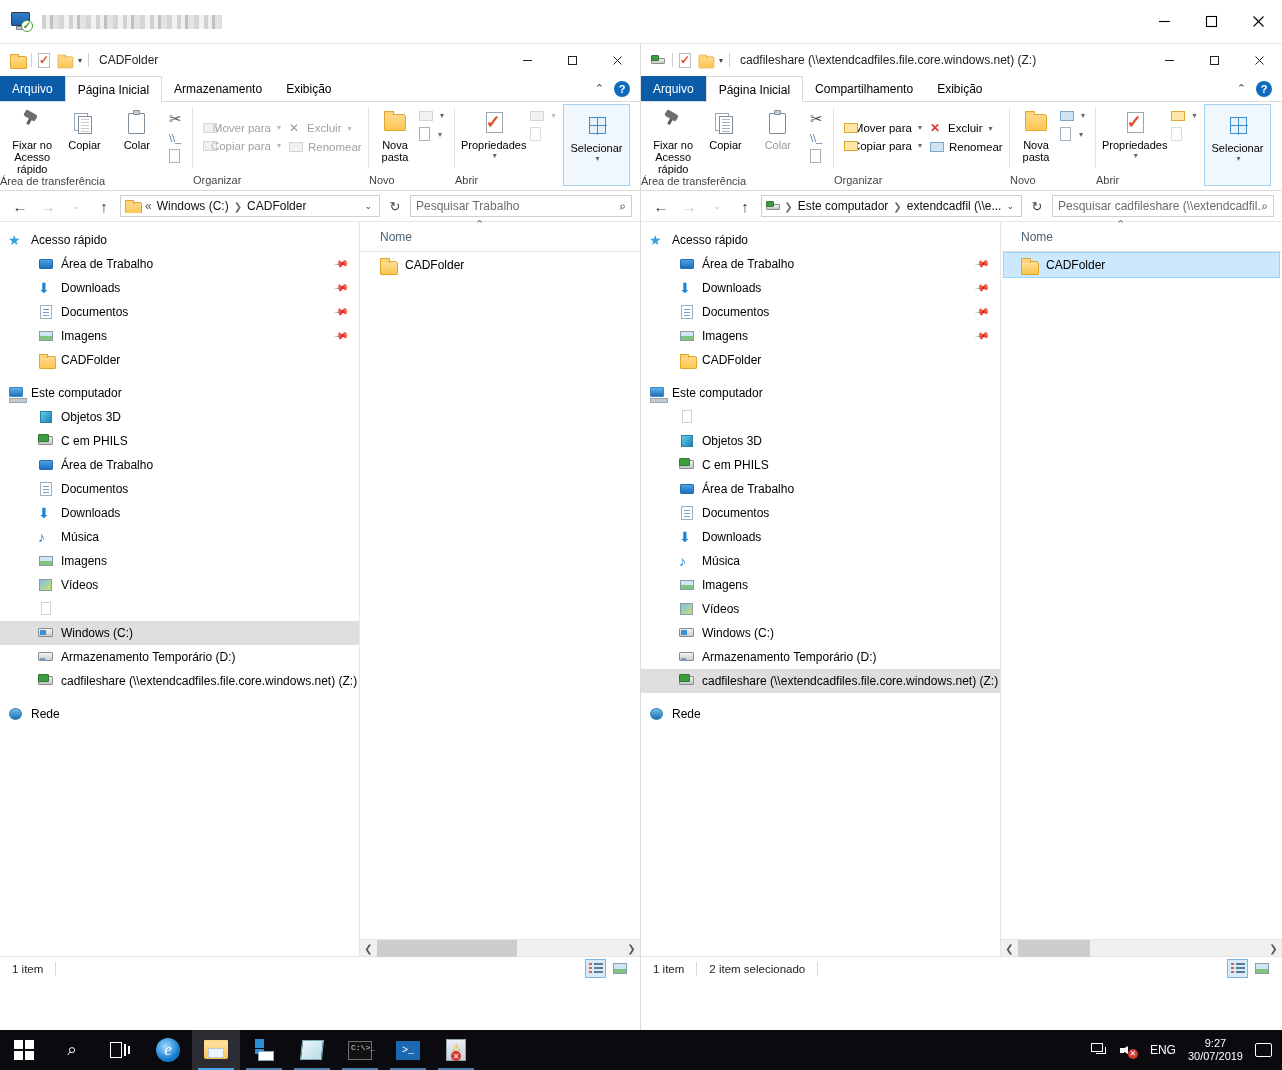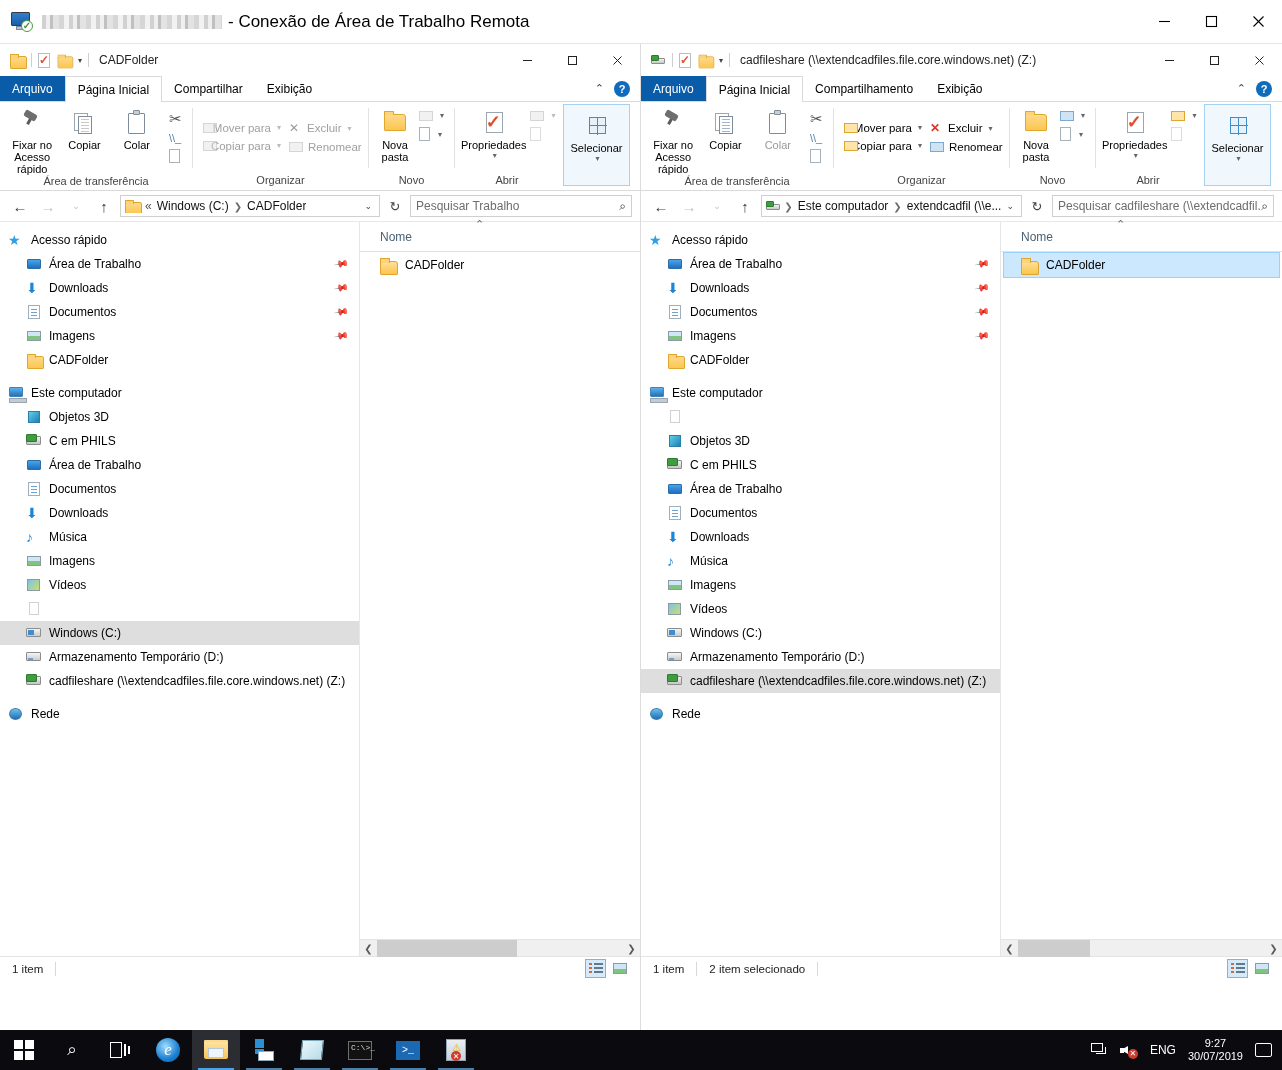--- a/index.html
+++ b/index.html
@@ -60,21 +60,21 @@
   .tab.file { background:#0a5ca8; color:#fff; }
   .tab.active { background:#fff; border-left:1px solid #dadada; border-right:1px solid #dadada; border-top:1px solid #dadada; margin-bottom:-1px; }
   .tabs .right-tools { margin-left:auto; display:flex; align-items:center; gap:10px; padding-right:10px; }
   .chev-up { font-size:11px; color:#444; }
   .help-ic { width:16px; height:16px; border-radius:50%; background:#0f6cbd; color:#fff; font-size:11px; font-weight:bold; display:flex; align-items:center; justify-content:center; }
 
   
   .ribbon { height:89px; background:#fff; border-bottom:1px solid #dadada; display:flex; position:relative; }
   .rgroup { position:relative; display:flex; flex-direction:column; justify-content:space-between; padding:3px 0 0 0; }
   .rgroup > .items { display:flex; align-items:flex-start; padding:0 6px; flex:1; }
-  .rgroup > .gname { text-align:center; font-size:11px; color:#444; padding-bottom:4px; }
+  .rgroup > .gname { font-size:11px; color:#444; padding-bottom:4px; }
   .rsep { width:1px; background:#e2e2e2; margin:6px 0 22px 0; }
   .bigbtn { width:58px; display:flex; flex-direction:column; align-items:center; padding-top:5px; cursor:default; }
   .bigbtn .lbl { font-size:11px; text-align:center; line-height:12px; margin-top:3px; color:#000; }
   .bigbtn.dim .lbl { color:#9a9a9a; }
   .smallcol { display:flex; flex-direction:column; gap:1px; padding-top:4px; }
   .smallbtn { display:flex; align-items:center; gap:4px; padding:2px 4px; font-size:11.5px; color:#000; white-space:nowrap; cursor:default;}
   .smallbtn.dim { color:#a0a0a0; }
   .caretsm { font-size:8px; color:#666; margin-left:2px;}
   .caretsm.dim { color:#bbb; }
   .openbox { border:1px solid #a8d0ef; background:#f0f7fd; }
@@ -122,21 +122,21 @@
 
   
   .panes { display:flex; height:735px; border-top:1px solid #e8e8e8;}
   .navpane { width:360px; overflow:hidden; padding-top:6px; background:#fff; border-right:1px solid #e6e6e6;}
   .listpane { flex:1; background:#fff; position:relative;}
   .colhdr { height:30px; display:flex; align-items:center; border-bottom:1px solid #e2e2e2; padding-left:20px; font-size:12px; color:#4a6173; position:relative;}
   .colhdr .sortarrow { position:absolute; left:115px; top:-4px; font-size:11px; color:#6d6d6d;}
   .titem { height:24px; display:flex; align-items:center; gap:7px; padding-left:10px; font-size:12px; color:#000; white-space:nowrap; }
   .titem.sel { background:#dedede; }
   .titem .pinright { margin-left:auto; margin-right:12px; color:#8a8a8a; font-size:10px; transform:rotate(35deg); }
-  .titem.ind1 { padding-left:26px; }
+  .titem.ind1 { padding-left:38px; }
   .titem.ind0 { padding-left:8px; }
   .gap { height:9px; }
   .ti-ic { width:16px; height:16px; position:relative; flex:0 0 16px;}
 
   
   .i-star{color:#32a0e0;font-size:14px;line-height:16px;}
   .i-desk{position:absolute;left:1px;top:3px;width:14px;height:10px;background:linear-gradient(#4aa3e8,#1c6fc0);border:1px solid #2b6ea8;border-radius:1px;}
   .i-dl{color:#1b86d8;font-size:14px;line-height:16px;}
   .i-doc{position:absolute;left:2px;top:1px;width:12px;height:14px;background:#fff;border:1px solid #9fb0bd;}
   .i-doc i{position:absolute;left:2px;top:3px;right:2px;height:1px;background:#6fa3cf;box-shadow:0 3px 0 #6fa3cf,0 6px 0 #6fa3cf;}
@@ -225,21 +225,20 @@
 
 <div class="screen">
 
   <div class="rdp-titlebar">
     <div class="rdp-icon">
       <div class="rdp-mon"></div>
         <div class="rdp-stand"></div>
         <div class="rdp-check">✓</div>
     </div>
     <div class="rdp-blur"></div>
-    <div class="rdp-title-text">- Conexão de Área de Trabalho Remota</div>
     <div class="rdp-ctrls">
       <div class="rdp-ctrl">
         <svg width="13" height="13" viewBox="0 0 13 13">
             <line x1="1" y1="6.5" x2="12" y2="6.5" stroke="currentColor" stroke-width="1.1"></line>
           </svg>
       </div>
       <div class="rdp-ctrl">
         <svg width="13" height="13" viewBox="0 0 13 13">
             <rect x="1.5" y="1.5" width="10" height="10" fill="none" stroke="currentColor" stroke-width="1.1"></rect>
           </svg>
@@ -284,21 +283,21 @@
               <line x1="1.5" y1="1.5" x2="9.5" y2="9.5" stroke="currentColor" stroke-width="1"></line>
               <line x1="9.5" y1="1.5" x2="1.5" y2="9.5" stroke="currentColor" stroke-width="1"></line>
             </svg>
         </div>
       </div>
     </div>
 
     <div class="tabs">
       <div class="tab file">Arquivo</div>
       <div class="tab active">Página Inicial</div>
-      <div class="tab">Compartilhar</div>
+      <div class="tab">Armazenamento</div>
       <div class="tab">Exibição</div>
       <div class="right-tools">
         <span class="chev-up">⌃</span>
         <span class="help-ic">?</span>
       </div>
     </div>
 
     <div class="ribbon">
       <div class="rgroup" style="width:192px">
         <div class="items">

